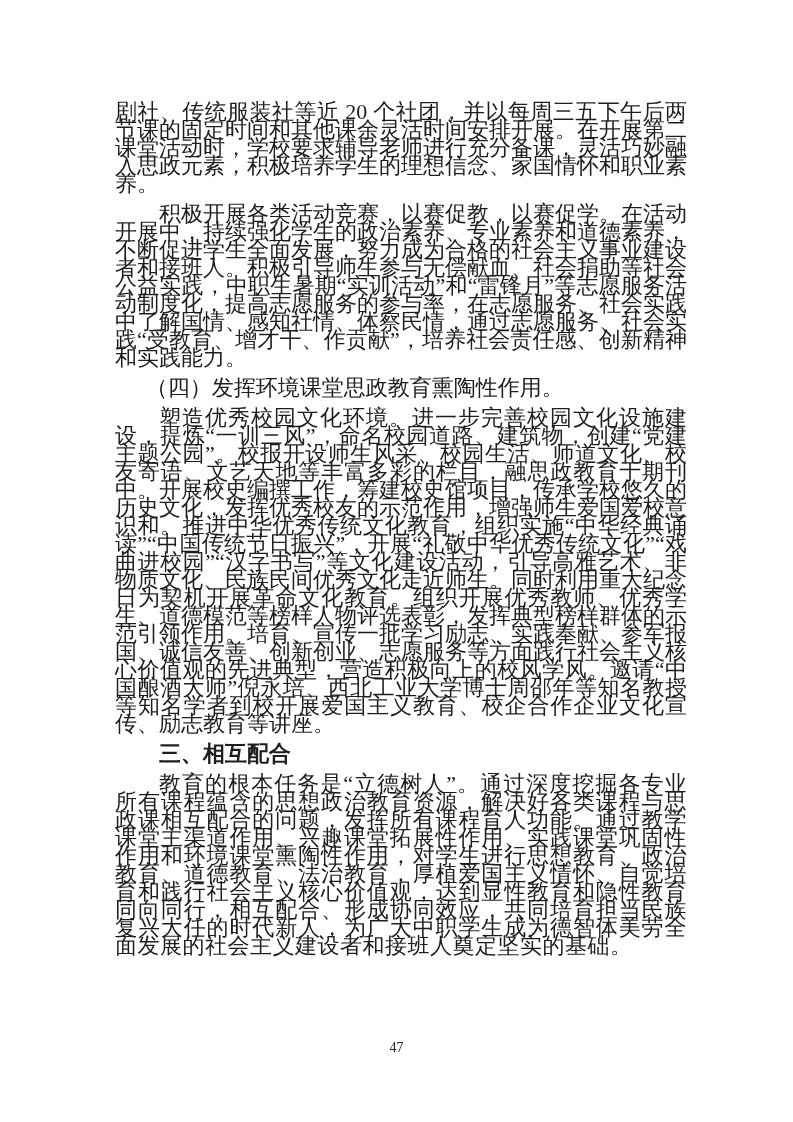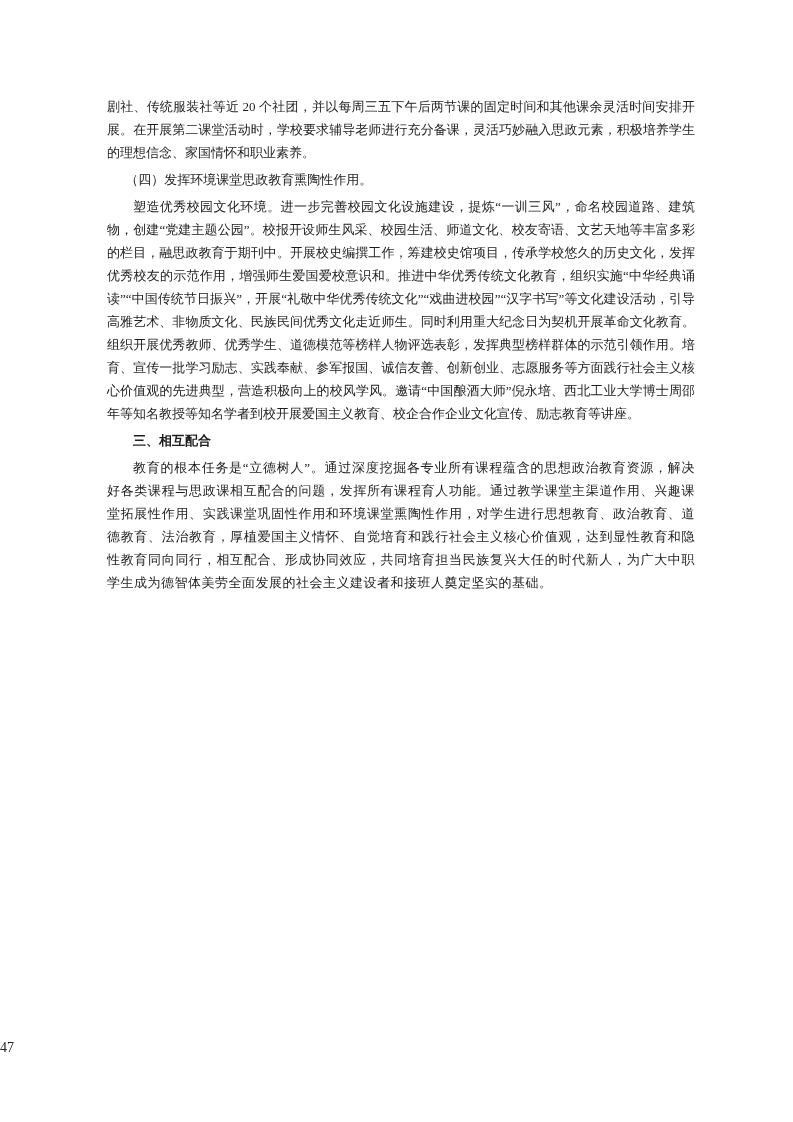--- a/index.html
+++ b/index.html
@@ -18,23 +18,23 @@
     box-sizing: border-box;
   }
   .page-body {
     position: absolute;
     left: 103px;
     top: 91px;
     width: 596px;
     color: #1d1d1d;
   }
   .page-body p {
-    margin: 4px;
-    font-size: 13px;
-    line-height: 23px;
+    margin: 12px;
+    font-size: 22px;
+    line-height: 18px;
     text-align: justify;
     text-justify: inter-ideograph;
     word-break: normal;
   }
   
   p.cont { text-indent: 0; }
   
   p.body { text-indent: 2em; }
   
   p.sub { text-indent: 1.4em; }
@@ -44,30 +44,32 @@
     font-weight: 700;
     font-family: "Liberation Sans", "DejaVu Sans", sans-serif;
   }
   
   p.wide { letter-spacing: 0.5px; }
   .page-number {
     position: absolute;
     left: 0;
     top: 1036px;
     width: 100%;
+    text-align: center;
     font-size: 14px;
     line-height: 23px;
     color: #222222;
   }
 </style>
 </head>
 <body>
 
 <div class="page">
   <div class="page-body">
     <p class="cont">剧社、传统服装社等近 20 个社团，并以每周三五下午后两节课的固定时间和其他课余灵活时间安排开展。在开展第二课堂活动时，学校要求辅导老师进行充分备课，灵活巧妙融入思政元素，积极培养学生的理想信念、家国情怀和职业素养。</p>
+    <p class="body">积极开展各类活动竞赛，以赛促教，以赛促学。在活动开展中，持续强化学生的政治素养、专业素养和道德素养，不断促进学生全面发展，努力成为合格的社会主义事业建设者和接班人。积极引导师生参与无偿献血、社会捐助等社会公益实践，中职生暑期“实训活动”和“雷锋月”等志愿服务活动制度化，提高志愿服务的参与率，在志愿服务、社会实践中了解国情、感知社情、体察民情，通过志愿服务、社会实践“受教育、增才干、作贡献”，培养社会责任感、创新精神和实践能力。</p>
     <p class="sub">（四）发挥环境课堂思政教育熏陶性作用。</p>
     <p class="body">塑造优秀校园文化环境。进一步完善校园文化设施建设，提炼“一训三风”，命名校园道路、建筑物，创建“党建主题公园”。校报开设师生风采、校园生活、师道文化、校友寄语、文艺天地等丰富多彩的栏目，融思政教育于期刊中。开展校史编撰工作，筹建校史馆项目，传承学校悠久的历史文化，发挥优秀校友的示范作用，增强师生爱国爱校意识和。推进中华优秀传统文化教育，组织实施“中华经典诵读”“中国传统节日振兴”，开展“礼敬中华优秀传统文化”“戏曲进校园”“汉字书写”等文化建设活动，引导高雅艺术、非物质文化、民族民间优秀文化走近师生。同时利用重大纪念日为契机开展革命文化教育。组织开展优秀教师、优秀学生、道德模范等榜样人物评选表彰，发挥典型榜样群体的示范引领作用。培育、宣传一批学习励志、实践奉献、参军报国、诚信友善、创新创业、志愿服务等方面践行社会主义核心价值观的先进典型，营造积极向上的校风学风。邀请“中国酿酒大师”倪永培、西北工业大学博士周邵年等知名教授等知名学者到校开展爱国主义教育、校企合作企业文化宣传、励志教育等讲座。</p>
     <p class="head">三、相互配合</p>
     <p class="body wide">教育的根本任务是“立德树人”。通过深度挖掘各专业所有课程蕴含的思想政治教育资源，解决好各类课程与思政课相互配合的问题，发挥所有课程育人功能。通过教学课堂主渠道作用、兴趣课堂拓展性作用、实践课堂巩固性作用和环境课堂熏陶性作用，对学生进行思想教育、政治教育、道德教育、法治教育，厚植爱国主义情怀、自觉培育和践行社会主义核心价值观，达到显性教育和隐性教育同向同行，相互配合、形成协同效应，共同培育担当民族复兴大任的时代新人，为广大中职学生成为德智体美劳全面发展的社会主义建设者和接班人奠定坚实的基础。</p>
   </div>
   <div class="page-number">47</div>
 </div>
 
 </body></html>

